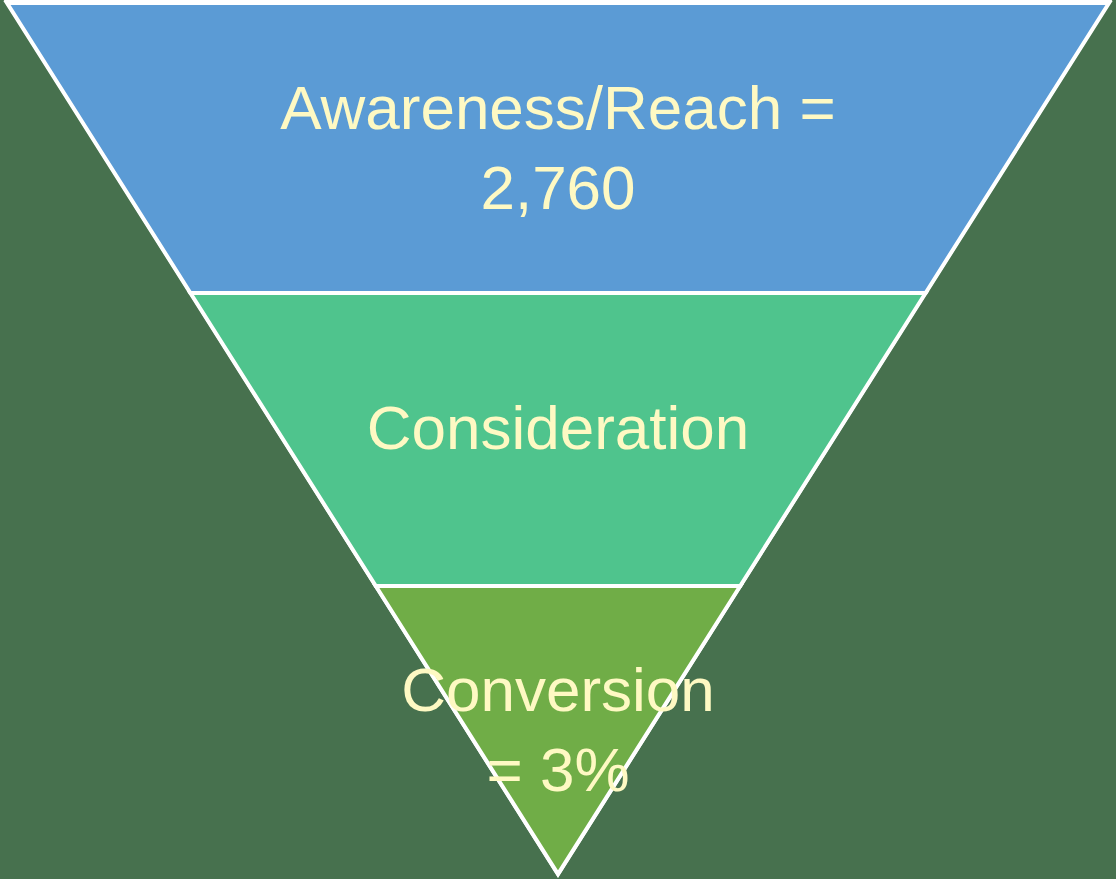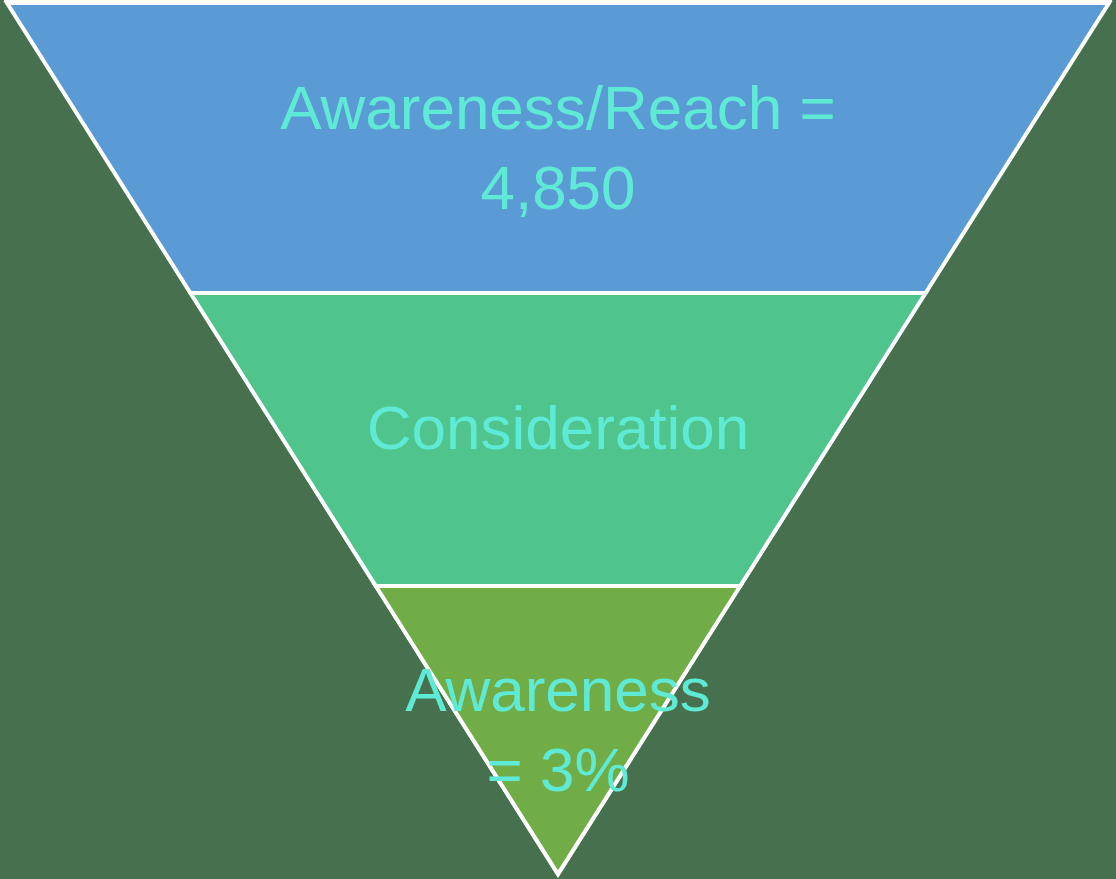--- a/index.html
+++ b/index.html
@@ -22,21 +22,21 @@
   }
   .label {
     position: absolute;
     left: 0;
     width: 1116px;
     display: flex;
     flex-direction: column;
     align-items: center;
     justify-content: center;
     text-align: center;
-    color: #5eead4;
+    color: #fef9c3;
     font-size: 62px;
     line-height: 80px;
     font-weight: 400;
     white-space: nowrap;
     pointer-events: none;
   }
   .label-awareness   { top: 3px;   height: 290px; }
   .label-consideration { top: 281px; height: 293px; }
   .label-conversion  { top: 586px; height: 288px; }
 </style>
@@ -53,25 +53,25 @@
 
     <polygon points="7,3 1109,3 925.6,293 190.4,293" stroke="#FFFFFF" stroke-width="4" stroke-linejoin="miter" fill="#5B9BD5"></polygon>
 
     <polygon points="190.4,293 925.6,293 740.2,586 375.8,586" stroke="#FFFFFF" stroke-width="4" stroke-linejoin="miter" fill="#4FC48D"></polygon>
 
     <polygon points="375.8,586 740.2,586 558,874" stroke="#FFFFFF" stroke-width="4" stroke-linejoin="miter" fill="#70AD47"></polygon>
   </svg>
 
   <div class="label label-awareness">
     <div>Awareness/Reach =</div>
-    <div>4,850</div>
+    <div>2,760</div>
   </div>
 
   <div class="label label-consideration">
     <div>Consideration</div>
   </div>
 
   <div class="label label-conversion">
-    <div>Awareness</div>
+    <div>Conversion</div>
     <div>= 3%</div>
   </div>
 
 </div>
 
 </body></html>

